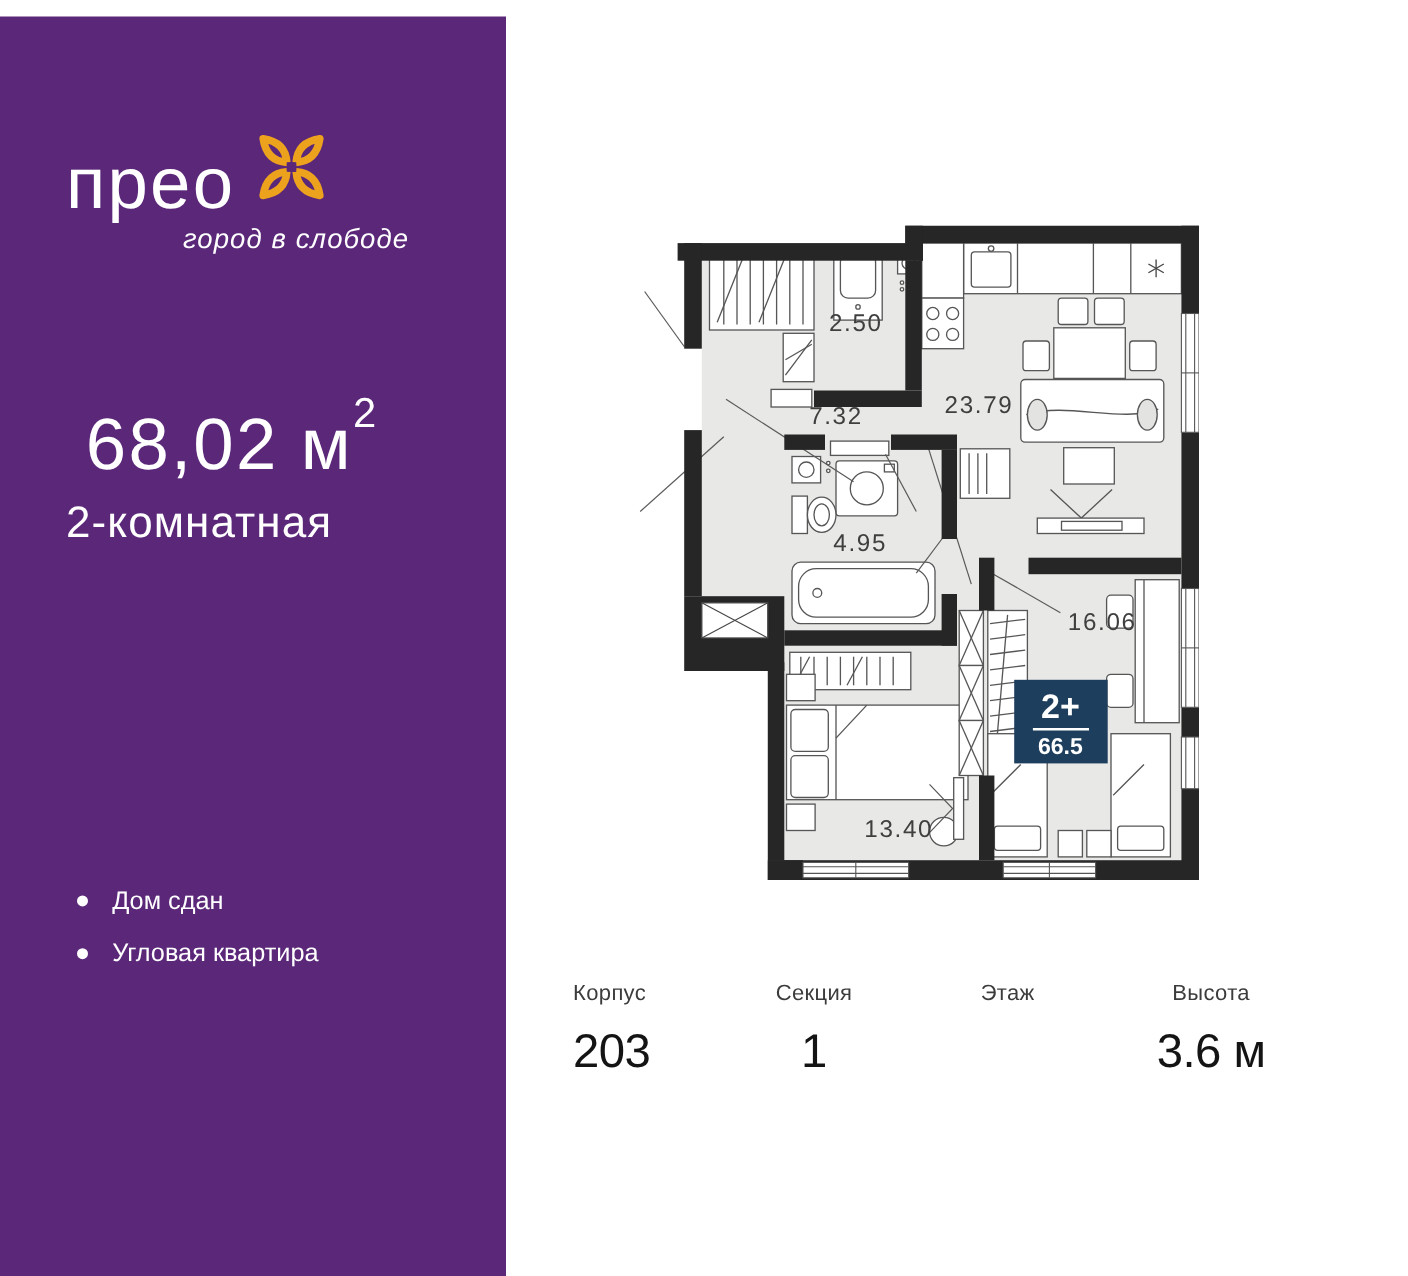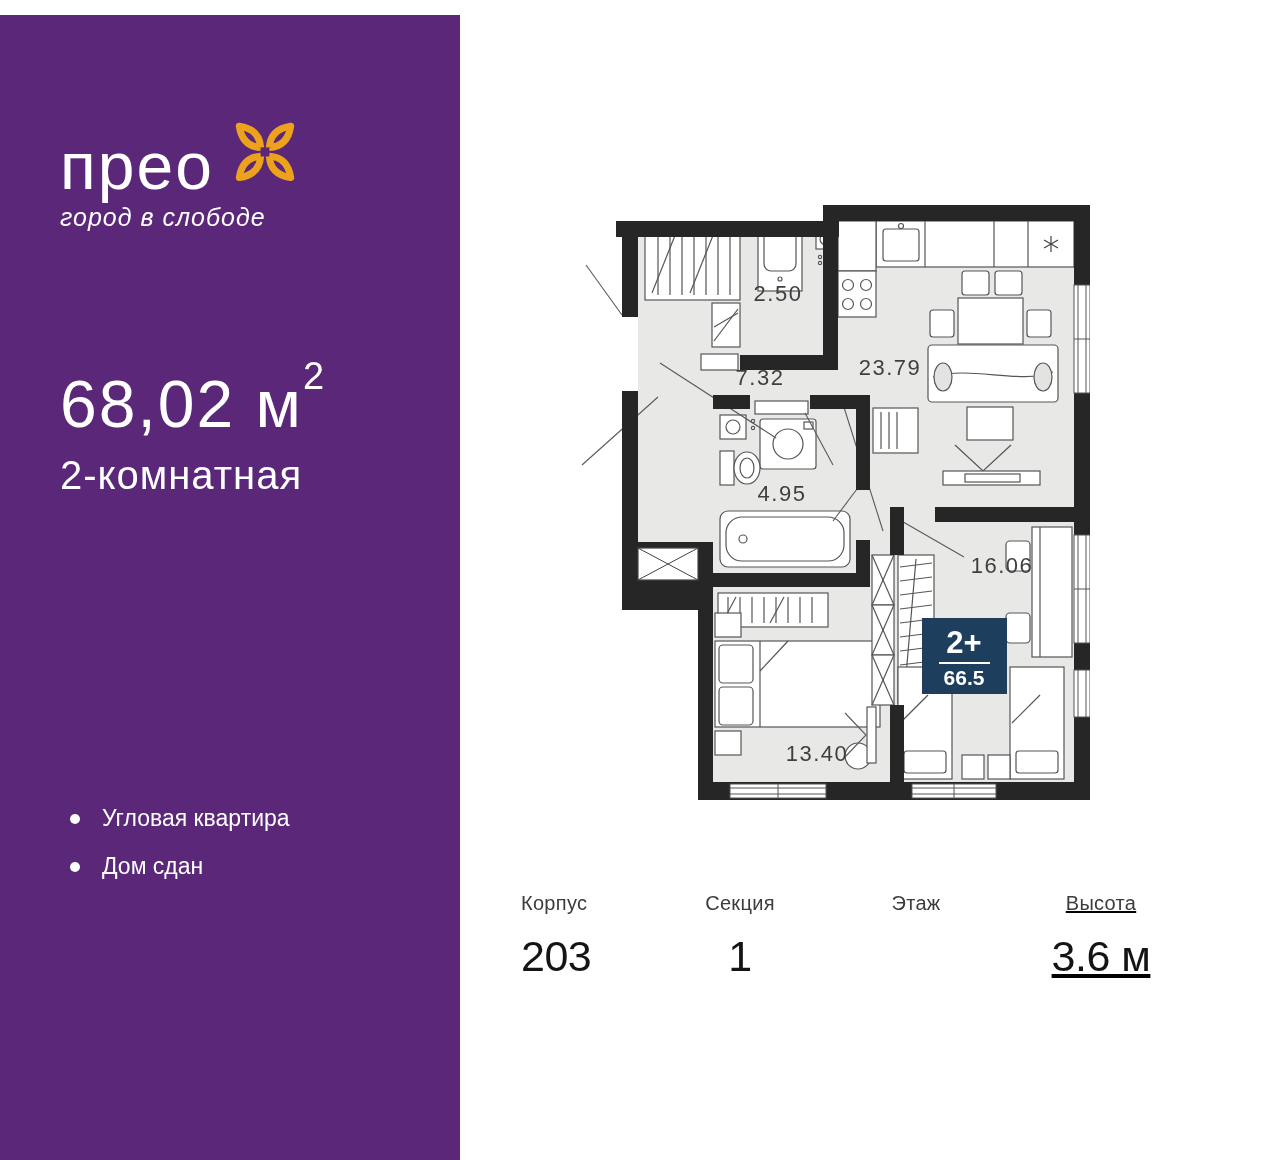--- a/index.html
+++ b/index.html
@@ -7,24 +7,24 @@
     font-family:"Liberation Sans", sans-serif; overflow:hidden; }
   .stage { position:relative; width:1280px; height:1160px; background:#fff; }
 
   
   .sidebar { position:absolute; left:0; top:0; width:460px; height:1160px;
     background:#5b2779; color:#fff;margin-top:15px; }
   .logo-block { position:absolute; left:60px; top:96px; width:320px; }
   .logo-row { display:flex; align-items:flex-start; }
   .logo-name { font-size:66px; font-weight:500; letter-spacing:2px; line-height:1.0; margin-top:22px; }
   .logo-flower { width:78px; height:80px; margin-left:12px; margin-top:0; }
-  .logo-tagline { font-size:25px; font-style:italic; font-weight:500; 
+  .logo-tagline { font-size:25px; font-style:italic; font-weight:500; text-align:right;
     width:312px; margin-top:4px; letter-spacing:1px; }
 
-  .area-block { position:absolute; left:60px; top:340px; }
+  .area-block { position:absolute; left:78px; top:340px; }
   .area-value { font-size:66px; font-weight:500; letter-spacing:2px; }
   .area-sup { font-size:38px; vertical-align:38px; font-weight:500; }
   .flat-type { position:absolute; left:60px; top:438px; font-size:40px; font-weight:500; letter-spacing:1px; }
 
   .features { position:absolute; left:70px; top:790px; list-style:none; }
   .features li { display:flex; align-items:center; margin-bottom:21px; font-size:23px; }
   .dot { width:10px; height:10px; border-radius:50%; background:#ffffff; margin-right:22px; flex:0 0 auto; }
 
   
   .plan-wrap { position:absolute; left:580px; top:205px; width:510px; height:612px; }
@@ -35,21 +35,21 @@
   svg text.badge-small { font-family:"Liberation Sans", sans-serif; font-size:21px;
     font-weight:600; fill:#ffffff; }
 
   
   .info-col { position:absolute; top:892px; }
   .info-label { font-size:20px; color:#3c3c3c; letter-spacing:0.3px; }
   .info-value { font-size:43px; color:#141414; margin-top:17px; letter-spacing:-0.5px; }
   .col-0 { left:521px; width:160px; text-align:left; }
   .col-1 { left:675px; width:130px; text-align:center; }
   .col-2 { left:834px; width:164px; text-align:center; }
-  .col-3 { left:1028px; width:146px; text-align:center;text-decoration:underline; }
+  .col-3 { left:1028px; width:146px; text-align:center; }
 </style>
 </head>
 <body>
 
 <div class="stage">
 
   <aside class="sidebar">
     <div class="logo-block">
       <div class="logo-row">
         <div class="logo-name">прео</div>
@@ -74,25 +74,25 @@
     </div>
 
     <div class="area-block">
       <span class="area-value">68,02 м</span><span class="area-sup">2</span>
     </div>
     <div class="flat-type">2-комнатная</div>
 
     <ul class="features">
       <li>
         <span class="dot"></span>
-        <span>Угловая квартира</span>
+        <span>Дом сдан</span>
       </li>
       <li>
         <span class="dot"></span>
-        <span>Дом сдан</span>
+        <span>Угловая квартира</span>
       </li>
     </ul>
   </aside>
 
   <div class="plan-wrap">
   <svg viewBox="0 0 510 612" width="510" height="612">
 
     <polygon points="58,16 494,16 494,577 118,577 118,405 58,405" fill="#e8e8e7"></polygon>
 
     <g stroke="#565656" stroke-width="1.2" fill="#ffffff">

